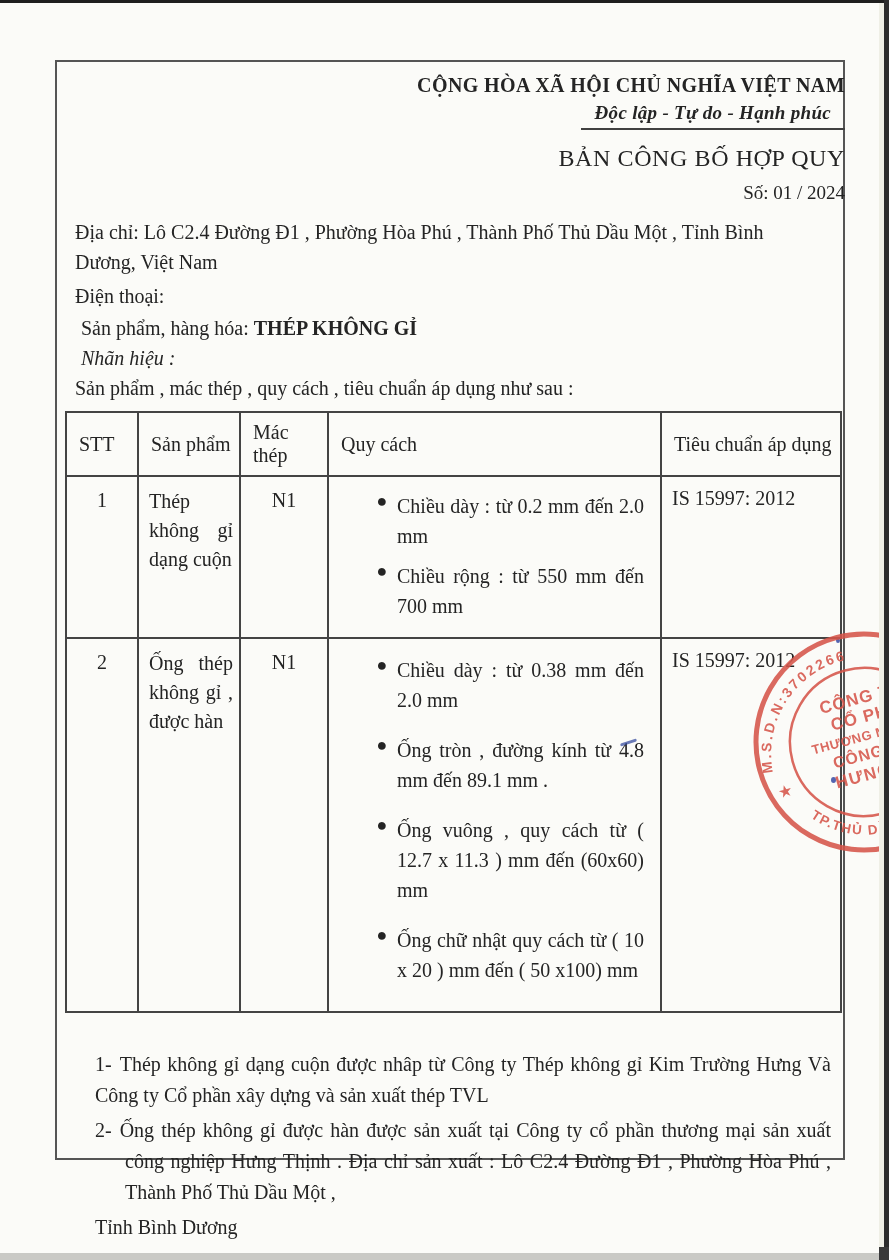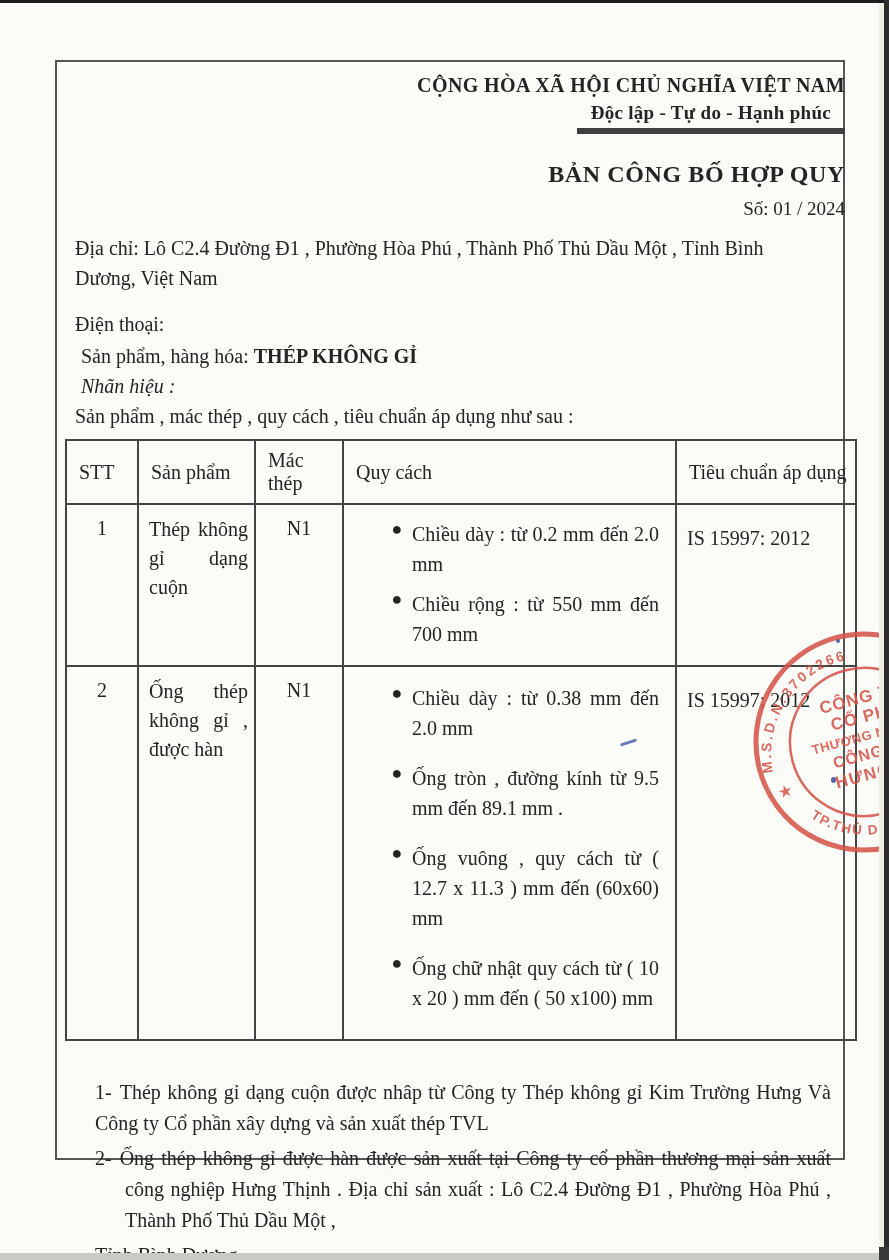--- a/index.html
+++ b/index.html
@@ -18,49 +18,49 @@
 
   .page-frame{
     position:absolute;left:55px;top:60px;width:790px;height:1100px;
     border:2px solid #555;box-sizing:border-box;background:transparent;z-index:1;
   }
   .content{position:absolute;left:55px;top:60px;width:790px;z-index:2;}
 
   .center{text-align:right;}
   .country{margin-top:13px;font-size:20px;font-weight:bold;letter-spacing:.4px;line-height:24px;}
   .motto-wrap{margin-top:3px;line-height:26px;}
-  .motto{display:inline-block;font-size:19px;font-weight:bold;border-bottom:6px solid #404040;padding:0 14px 2px 14px;letter-spacing:.3px;}
-  .doc-title{margin-top:27px;font-size:24px;font-weight:bold;letter-spacing:.6px;line-height:27px;}
+  .motto{display:inline-block;font-size:19px;font-weight:bold;border-bottom:2px solid #404040;padding:0 14px 2px 14px;letter-spacing:.3px;font-style:italic;}
+  .doc-title{margin-top:15px;font-size:24px;font-weight:normal;letter-spacing:.6px;line-height:27px;}
   .doc-number{margin-top:9px;font-size:19px;line-height:24px;}
 
   .body-text{font-size:20px;line-height:30px;}
   .p-main{margin:0 18px 0 20px;}
   .p-org{margin-top:13px;}
   .p-product{margin-left:26px;}
   .p-brand{margin-left:26px;font-style:italic;}
   .p-intro{}
   .bold{font-weight:bold;}
 
   table.spec{
     border-collapse:collapse;margin:8px 0 0 10px;table-layout:fixed;width:773px;
     font-size:20px;
   }
   table.spec th,table.spec td{border:2px solid #444;box-sizing:border-box;}
   table.spec th{font-weight:normal;text-align:left;padding:8px 6px 8px 12px;height:44px;}
   th.c-stt{width:72px;text-align:center;padding-left:4px;}
-  th.c-sp{width:117px;}
+  th.c-sp{width:102px;}
   th.c-mt{width:88px;}
   th.c-qc{width:333px;padding-left:16px;}
   th.c-tc{width:180px;}
   td{vertical-align:top;}
   td.stt{text-align:center;padding-top:12px;}
   td.sp{padding:10px 6px 8px 10px;text-align:justify;line-height:29px;}
   td.mt{text-align:center;padding-top:12px;}
   td.qc{padding:6px 10px 6px 0;}
-  td.tc{padding:22px 6px 8px 10px;}
+  td.tc{padding:10px 6px 8px 10px;}
   tr.row1{height:93px;}
   tr.row2{height:240px;}
 
   .bullet{display:flex;margin:8px 0 10px 0;}
   .row2 .bullet{margin:10px 0 20px 0;}
   .dot{width:30px;text-align:center;flex:0 0 30px;margin-left:38px;font-size:18px;}
   .bullet-text{flex:1;text-align:justify;line-height:30px;padding-right:6px;}
 
   .notes{margin-top:36px;}
   .note{margin:0 14px 0 40px;text-align:justify;line-height:31px;}
@@ -86,21 +86,21 @@
 
 <div class="content">
   <div class="center country">CỘNG HÒA XÃ HỘI CHỦ NGHĨA VIỆT NAM</div>
   <div class="center motto-wrap">
     <span class="motto">Độc lập - Tự do - Hạnh phúc</span>
   </div>
   <div class="center doc-title">BẢN CÔNG BỐ HỢP QUY</div>
   <div class="center doc-number">Số: 01 / 2024</div>
 
   <p class="body-text p-main" style="margin-top:12px">Địa chỉ: Lô C2.4 Đường Đ1 , Phường Hòa Phú , Thành Phố Thủ Dầu Một , Tỉnh Bình Dương, Việt Nam</p>
-  <p class="body-text p-main" style="margin-top:16px">Điện thoại:</p>
+  <p class="body-text p-main" style="margin-top:4px">Điện thoại:</p>
   <p class="body-text p-main p-product" style="margin-top:2px">
     <span>Sản phẩm, hàng hóa: </span><span class="bold">THÉP KHÔNG GỈ</span>
   </p>
   <p class="body-text p-main p-brand" style="margin-top:0">Nhãn hiệu :</p>
   <p class="body-text p-main p-intro" style="margin-top:0">Sản phẩm , mác thép , quy cách , tiêu chuẩn áp dụng như sau :</p>
 
   <table class="spec">
     <tbody>
         <tr>
       <th class="c-stt">STT</th>
@@ -129,21 +129,21 @@
       <td class="stt">2</td>
       <td class="sp">Ống thép không gỉ , được hàn</td>
       <td class="mt">N1</td>
       <td class="qc">
         <div class="bullet">
               <span class="dot">●</span>
               <span class="bullet-text">Chiều dày : từ 0.38 mm đến 2.0 mm</span>
             </div>
         <div class="bullet">
               <span class="dot">●</span>
-              <span class="bullet-text">Ống tròn , đường kính từ 9.5 mm đến 89.1 mm .</span>
+              <span class="bullet-text">Ống tròn , đường kính từ 4.8 mm đến 89.1 mm .</span>
             </div>
         <div class="bullet">
               <span class="dot">●</span>
               <span class="bullet-text">Ống vuông , quy cách từ ( 12.7 x 11.3 ) mm đến (60x60) mm</span>
             </div>
         <div class="bullet">
               <span class="dot">●</span>
               <span class="bullet-text">Ống chữ nhật quy cách từ ( 10 x 20 ) mm đến ( 50 x100) mm</span>
             </div>
       </td>

